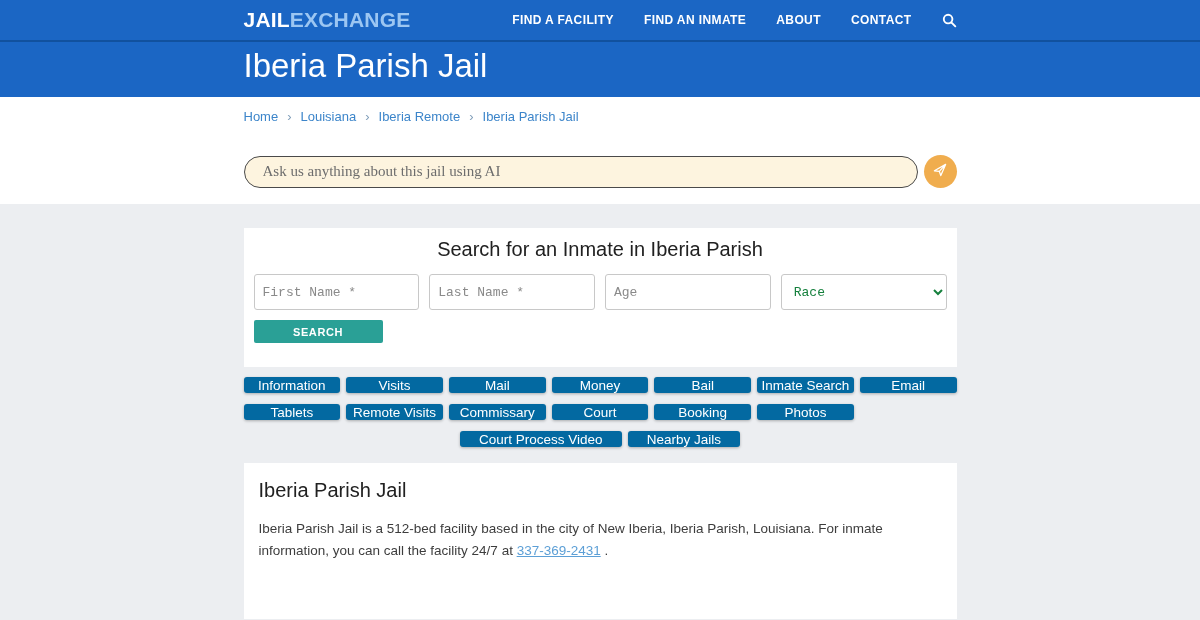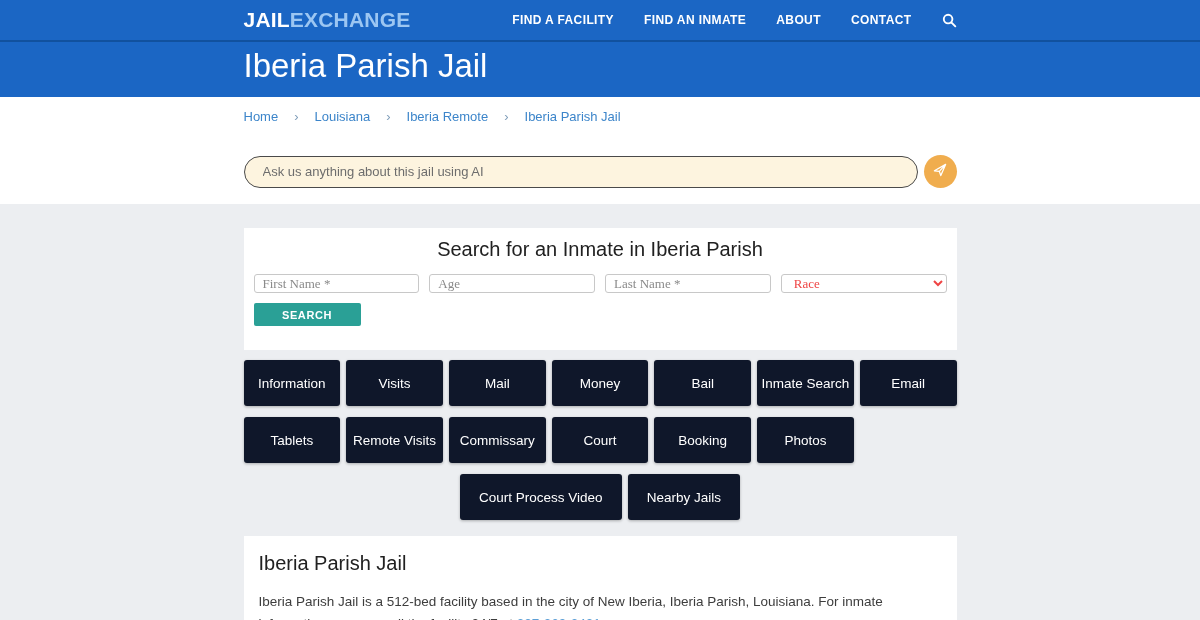--- a/index.html
+++ b/index.html
@@ -19,59 +19,59 @@
   .nav { display: flex; align-items: center; gap: 30px; }
   .nav a { color: #ffffff; font-size: 12px; font-weight: 700; letter-spacing: 0.4px; text-decoration: none; }
   .nav .search-glyph { display: flex; align-items: center; cursor: pointer; }
 
   
   .banner { background: #1b66c4; border-top: 2px solid #11519e; height: 57px; }
   .banner h1 { color: #ffffff; font-size: 33px; font-weight: 500; padding-top: 5px; }
 
   
   .white-strip { background: #ffffff; padding-bottom: 16px; }
-  .breadcrumb { padding-top: 12px; font-size: 13px; display: flex; align-items: center; gap: 16px; }
+  .breadcrumb { padding-top: 12px; font-size: 13px; display: flex; align-items: center; gap: 9px; }
   .breadcrumb a { color: #3c85ca; text-decoration: none; }
   .breadcrumb .sep { color: #7f9db9; font-size: 13px; }
 
   .ai-row { margin-top: 31px; display: flex; align-items: center; gap: 6px; }
   .ai-input {
     flex: 1; height: 32px; border: 1px solid #4a4a4a; border-radius: 16px;
-    background: #fdf4df; padding: 0 18px; font-size: 13px; color: #3d3d3d;
-    font-family: Liberation Sans, sans-serif; outline: none;
+    background: #fdf4df; padding: 0 18px; font-size: 15px; color: #3d3d3d;
+    font-family: Liberation Serif, serif; outline: none;
   }
   .ai-input::placeholder { color: #6d6d6d; opacity: 1; }
   .send-btn {
     width: 33px; height: 33px; border-radius: 50%; border: none;
     background: #f0ad4e; display: flex; align-items: center; justify-content: center;
     cursor: pointer; flex: 0 0 auto;
   }
 
   
   .card { background: #ffffff; }
   .card-search { margin-top: 24px; padding: 10px 10px 24px; }
   .card-search h2 { text-align: center; font-size: 20px; font-weight: 500; color: #212121; }
   .fields { display: flex; gap: 10px; margin-top: 13px; }
   .fields input, .fields select {
-    flex: 1; height: 19px; border: 1px solid #c8c8c8; border-radius: 3px;
-    padding: 0 8px; font-size: 13px; color: #ef4444; min-width: 0;
-    font-family: Liberation Serif, serif; background: #fff; outline: none;
+    flex: 1; height: 36px; border: 1px solid #c8c8c8; border-radius: 3px;
+    padding: 0 8px; font-size: 13px; color: #15803d; min-width: 0;
+    font-family: Liberation Mono, monospace; background: #fff; outline: none;
   }
   .fields input::placeholder { color: #8a8a8a; opacity: 1; }
   .search-btn {
-    margin-top: 10px; width: 107px; height: 23px; border: none; border-radius: 2px;
+    margin-top: 10px; width: 129px; height: 23px; border: none; border-radius: 2px;
     background: #2aa096; color: #ffffff; font-size: 11px; font-weight: 700;
     letter-spacing: 0.6px; cursor: pointer; font-family: "Liberation Sans", sans-serif;
   }
 
   
   .quick { margin-top: 10px; }
   .qgrid { display: grid; grid-template-columns: repeat(7, 1fr); column-gap: 6px; row-gap: 11px; }
   .qbtn {
-    height: 46px; background: #0f172a; color: #ffffff; font-size: 13.5px;
+    height: 16px; background: #0369a1; color: #ffffff; font-size: 13.5px;
     border: none; border-radius: 3px; box-shadow: 0 1px 3px rgba(0,0,0,0.28);
     display: flex; align-items: center; justify-content: center; cursor: pointer;
     font-family: "Liberation Sans", sans-serif; white-space: nowrap;
   }
   .qrow3 { margin-top: 11px; display: flex; justify-content: center; gap: 6px; }
   .qrow3 .qbtn { padding: 0 19px; }
 
   
   .card-about { margin-top: 16px; padding: 12px 15px 40px; }
   .card-about h2 { font-size: 20px; font-weight: 500; color: #212121; margin: 4px 0 16px; }
@@ -130,22 +130,22 @@
     </div>
   </div>
 </div>
 
 <div class="container">
 
   <div class="card card-search">
     <h2>Search for an Inmate in Iberia Parish</h2>
     <div class="fields">
       <input type="text" placeholder="First Name *" style="">
+      <input type="text" placeholder="Last Name *" style="">
       <input type="text" placeholder="Age" style="">
-      <input type="text" placeholder="Last Name *" style="">
       <select>
         <option>Race</option>
       </select>
     </div>
     <button class="search-btn">SEARCH</button>
   </div>
 
   <div class="quick">
     <div class="qgrid">
       <button class="qbtn">Information</button>

